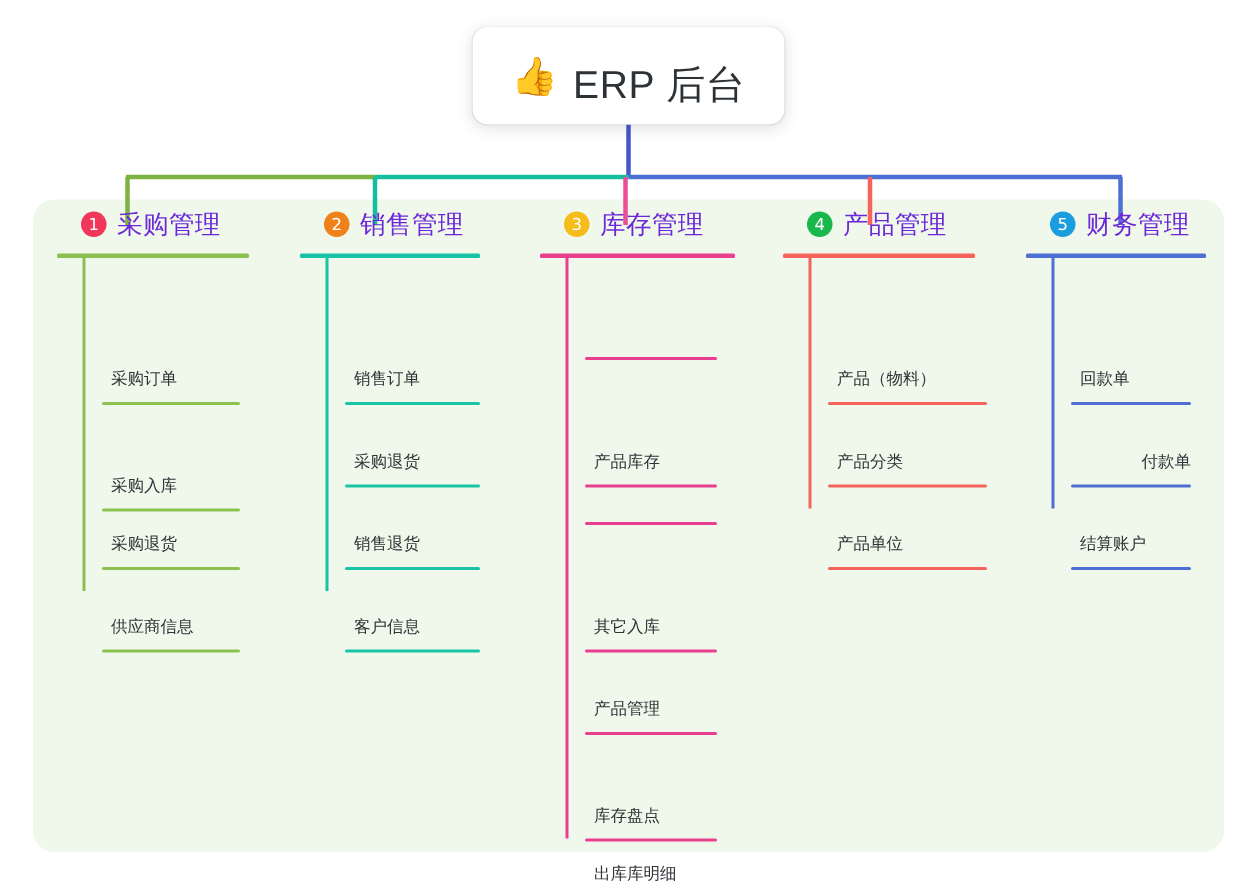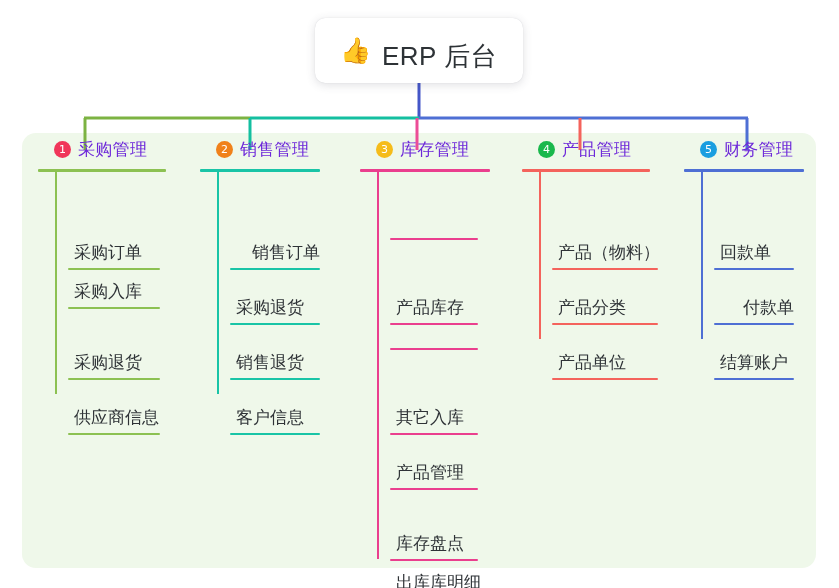--- a/index.html
+++ b/index.html
@@ -122,21 +122,21 @@
   .items {
     position: relative;
     padding-top: 0px;
   }
   .item {
     position: absolute;
     left: 30px;
     height: 38px;
   }
   .item-label {
-    font-size: 17px;
+    font-size: 11px;
     color: #2f3337;
     white-space: nowrap;
     display: block;
     padding-left: 6px;
     line-height: 30px;
   }
   .item-rule {
     height: 1.6px;
     border-radius: 1px;
   }
@@ -171,21 +171,21 @@
         <span class="badge" style="background: rgb(240, 54, 90);">1</span>
         <span class="col-title">采购管理</span>
       </div>
       <div class="col-head-rule" style="width: 128px; background: rgb(140, 193, 82);"></div>
       <div class="spine" style="height: 222px; left: 17px; background: rgb(140, 193, 82);"></div>
       <div class="items">
         <div class="item" style="top: 66px;">
           <span class="item-label">采购订单</span>
           <div class="item-rule" style="width: 92px; background: rgb(140, 193, 82);"></div>
         </div>
-        <div class="item" style="top: 105px;">
+        <div class="item" style="top: 137px;">
           <span class="item-label">采购入库</span>
           <div class="item-rule" style="width: 92px; background: rgb(140, 193, 82);"></div>
         </div>
         <div class="item" style="top: 176px;">
           <span class="item-label">采购退货</span>
           <div class="item-rule" style="width: 92px; background: rgb(140, 193, 82);"></div>
         </div>
         <div class="item" style="top: 231px;">
           <span class="item-label">供应商信息</span>
           <div class="item-rule" style="width: 92px; background: rgb(140, 193, 82);"></div>
@@ -193,21 +193,21 @@
       </div>
     </div>
     <div class="column" style="left: 200px;">
       <div class="col-header">
         <span class="badge" style="background: rgb(240, 129, 26);">2</span>
         <span class="col-title">销售管理</span>
       </div>
       <div class="col-head-rule" style="width: 120px; background: rgb(25, 196, 166);"></div>
       <div class="spine" style="height: 222px; left: 17px; background: rgb(25, 196, 166);"></div>
       <div class="items">
-        <div class="item" style="top: 66px; text-align: right;">
+        <div class="item" style="top: 66px;">
           <span class="item-label">销售订单</span>
           <div class="item-rule" style="width: 90px; background: rgb(25, 196, 166);"></div>
         </div>
         <div class="item" style="top: 121px;">
           <span class="item-label">采购退货</span>
           <div class="item-rule" style="width: 90px; background: rgb(25, 196, 166);"></div>
         </div>
         <div class="item" style="top: 176px;">
           <span class="item-label">销售退货</span>
           <div class="item-rule" style="width: 90px; background: rgb(25, 196, 166);"></div>

